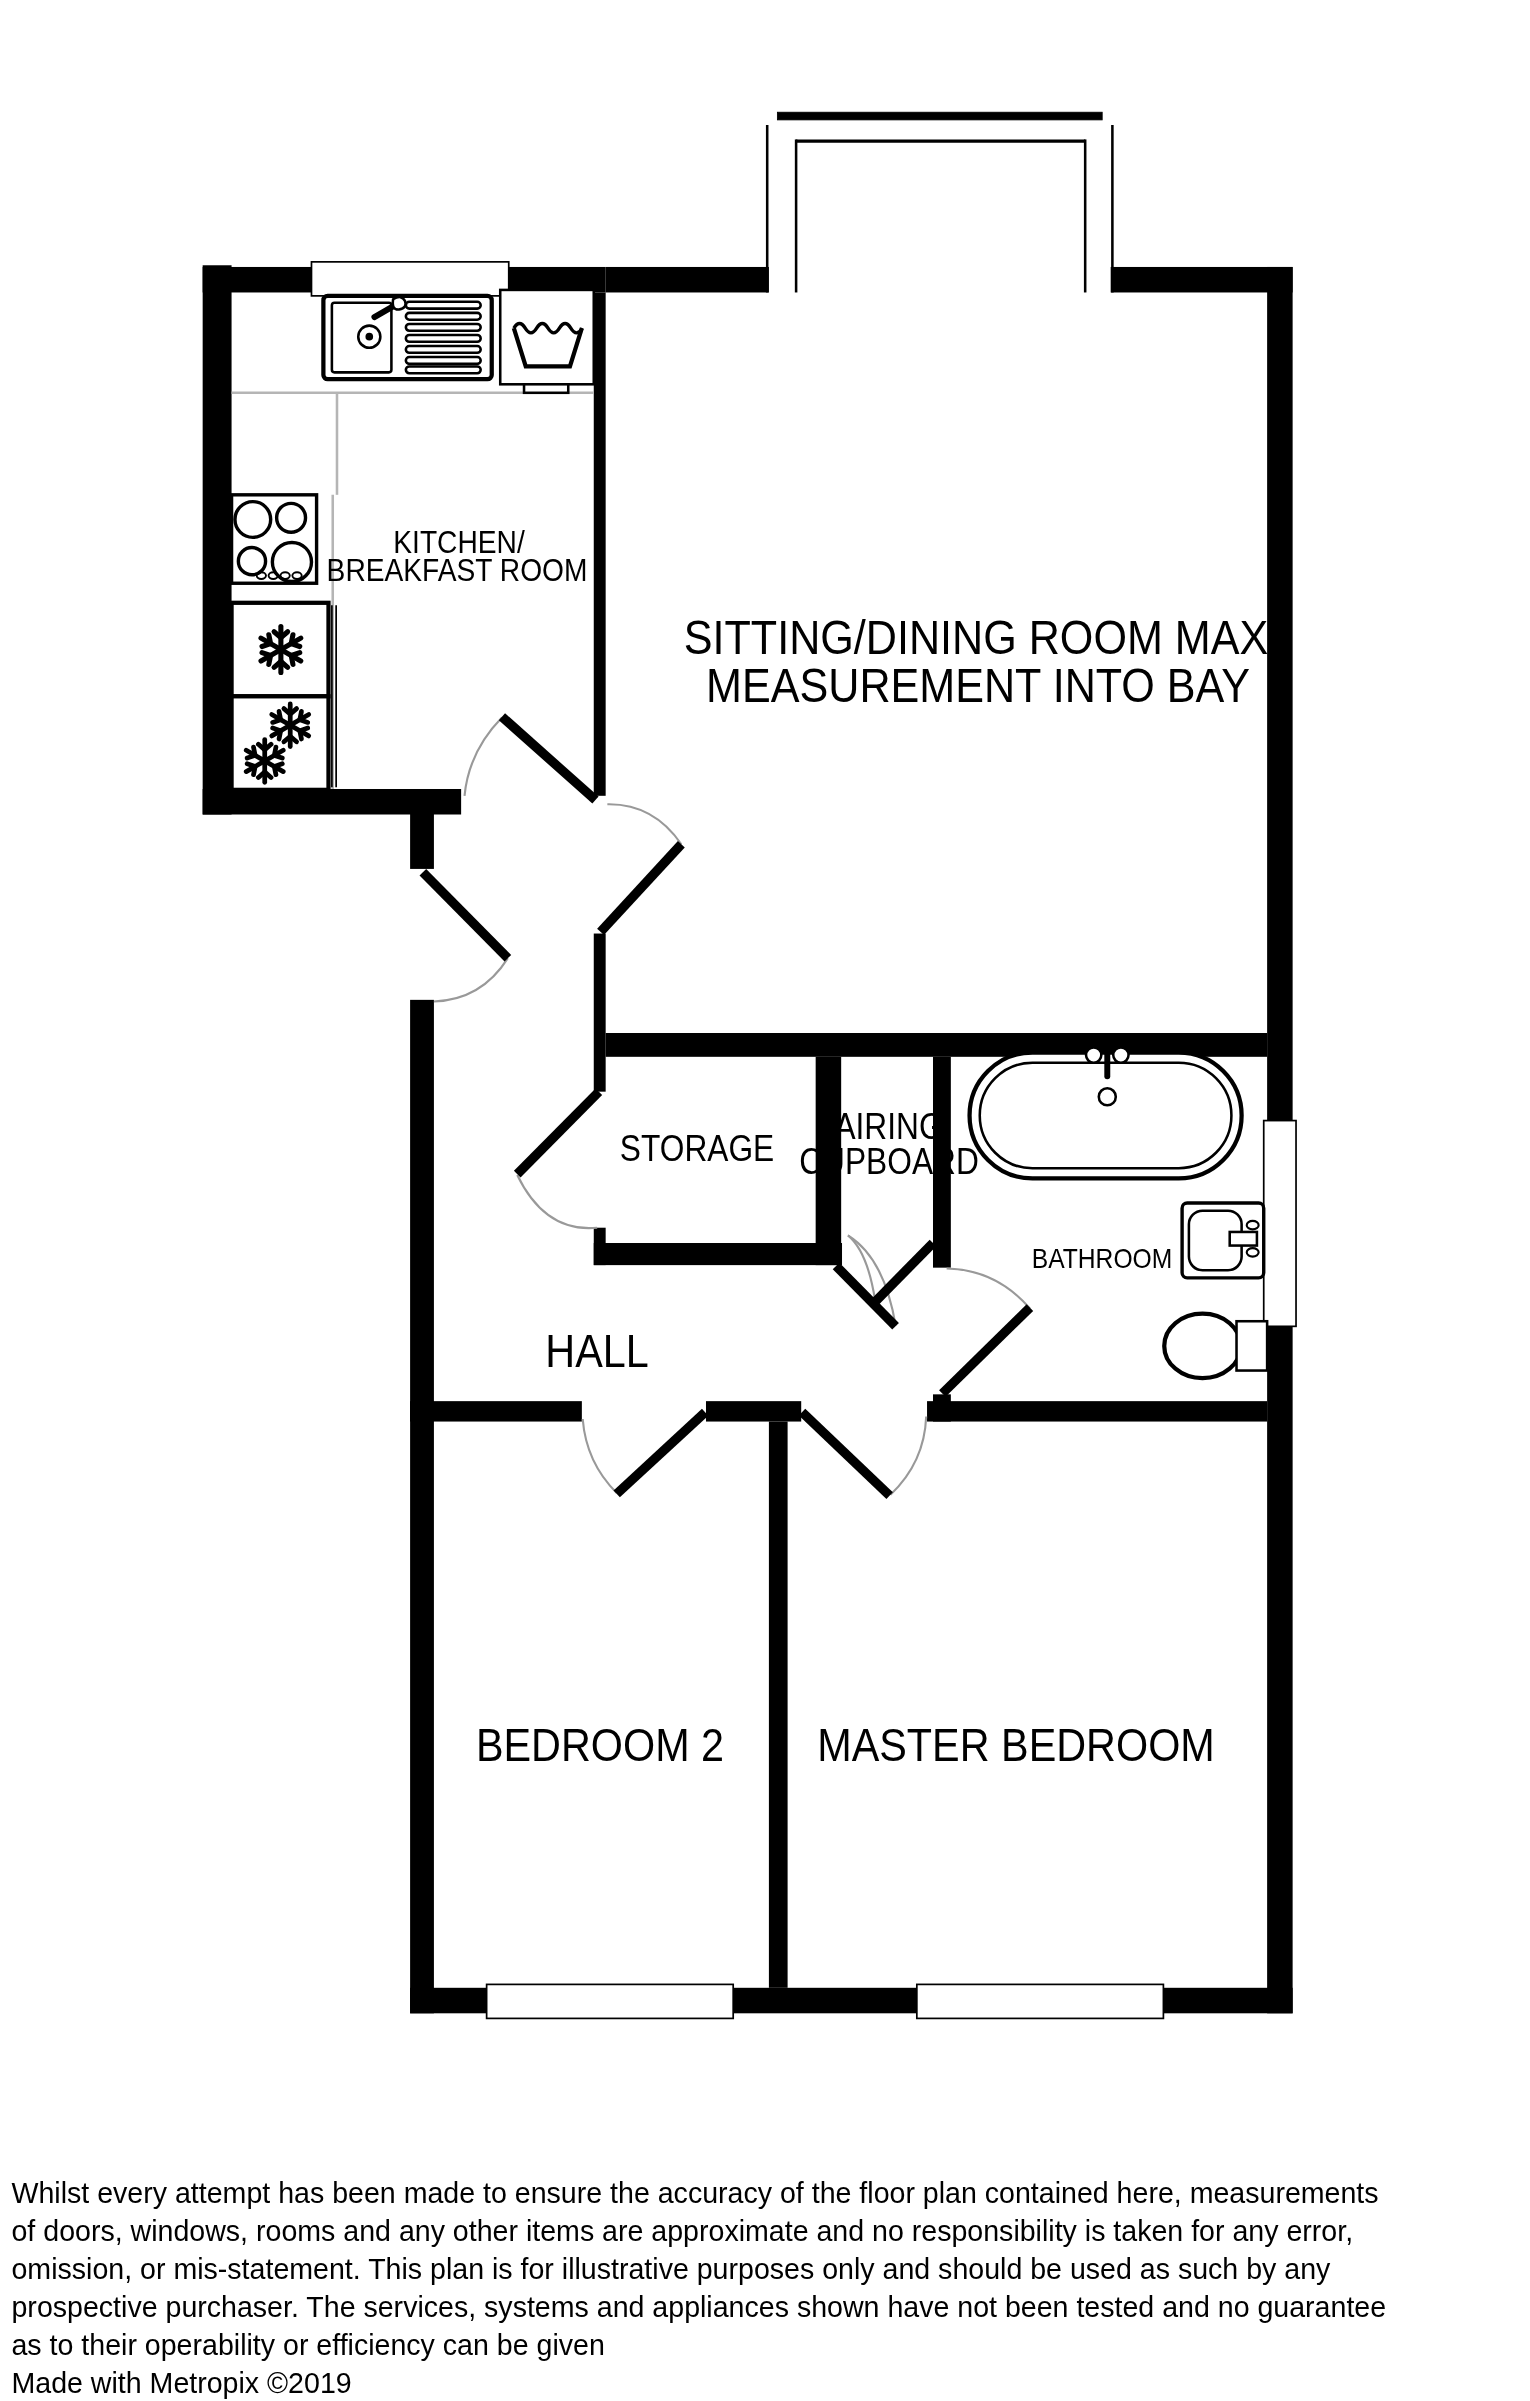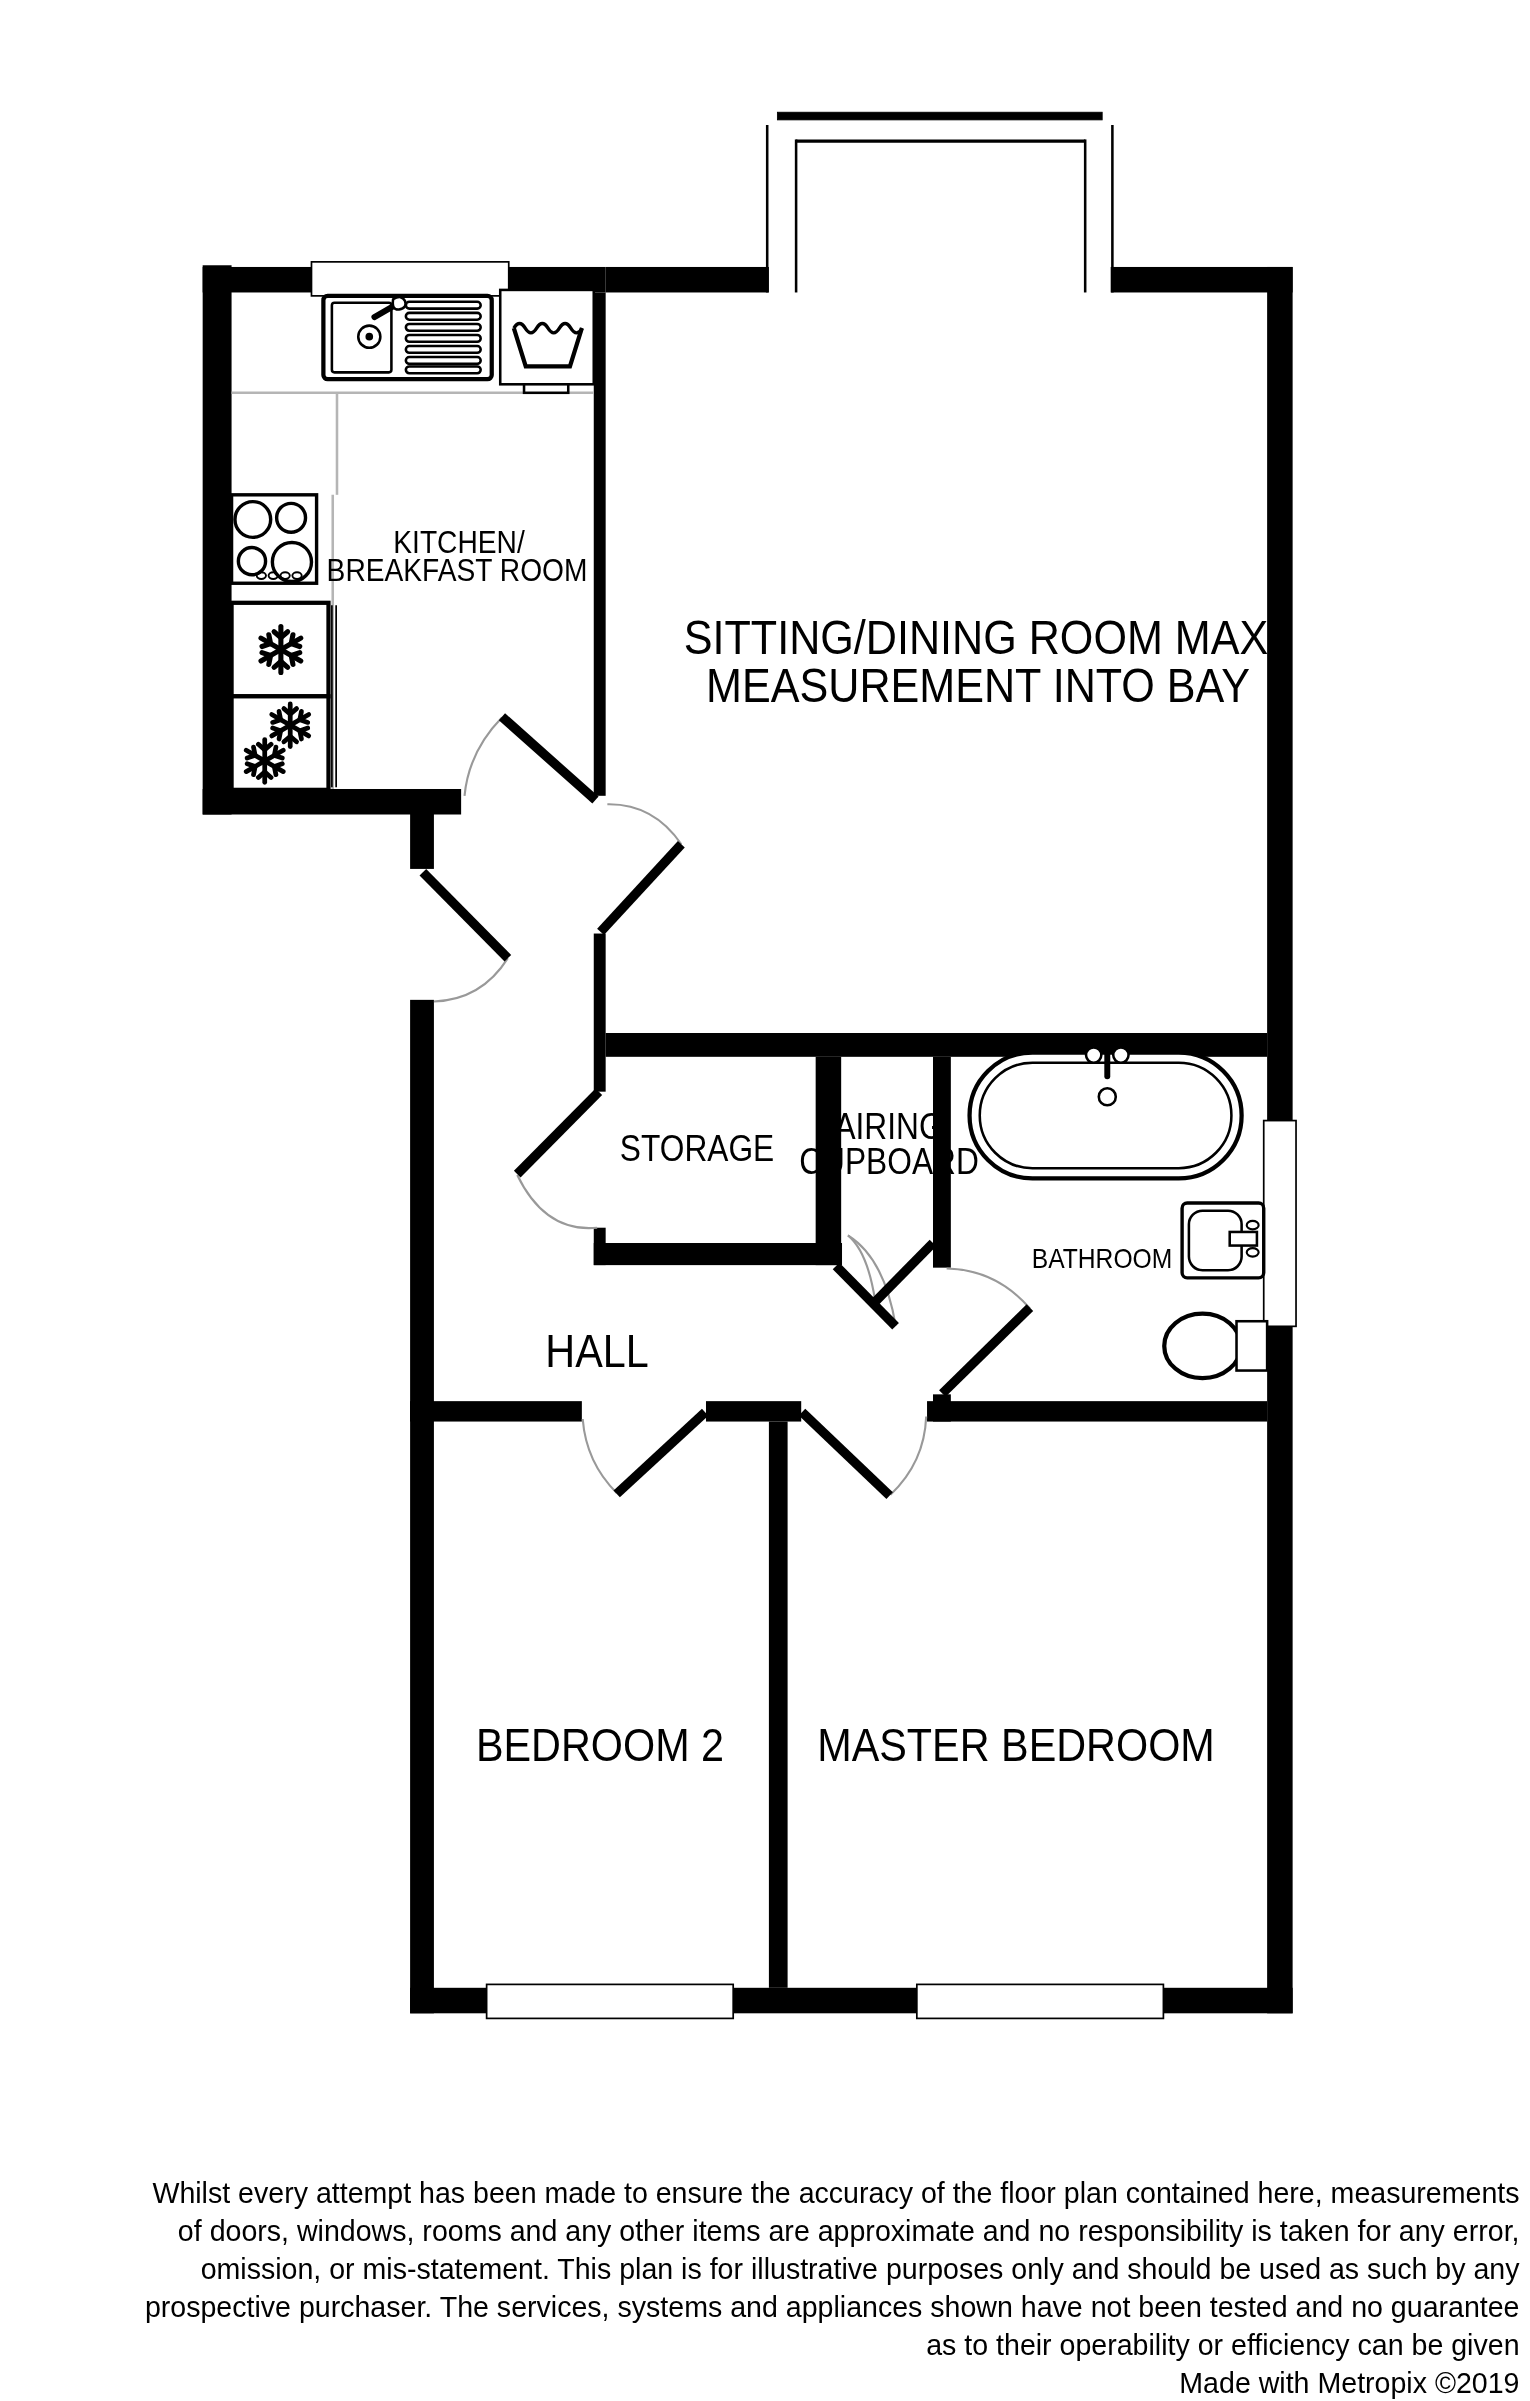--- a/index.html
+++ b/index.html
@@ -17,21 +17,21 @@
   .lbl-kitchen{font-size:32px;}
   .lbl-sitting{font-size:49px;}
   .lbl-storage{font-size:36px;}
   .lbl-airing{font-size:36px;}
   .lbl-bathroom{font-size:28px;}
   .lbl-hall{font-size:47px;}
   .lbl-bed{font-size:47px;}
   .disclaimer{
     position:absolute;
     left:0;top:2174px;width:1531px;
-    text-align:right;
+    text-align:left;
     color:#000;
     font-size:29px;
     line-height:38px;
   }
   .disclaimer div{white-space:nowrap;transform:scaleX(0.985);}
 </style>
 </head>
 <body>
 
 <svg id="plan-svg" viewBox="0 0 1800 2824" xmlns="http://www.w3.org/2000/svg">

